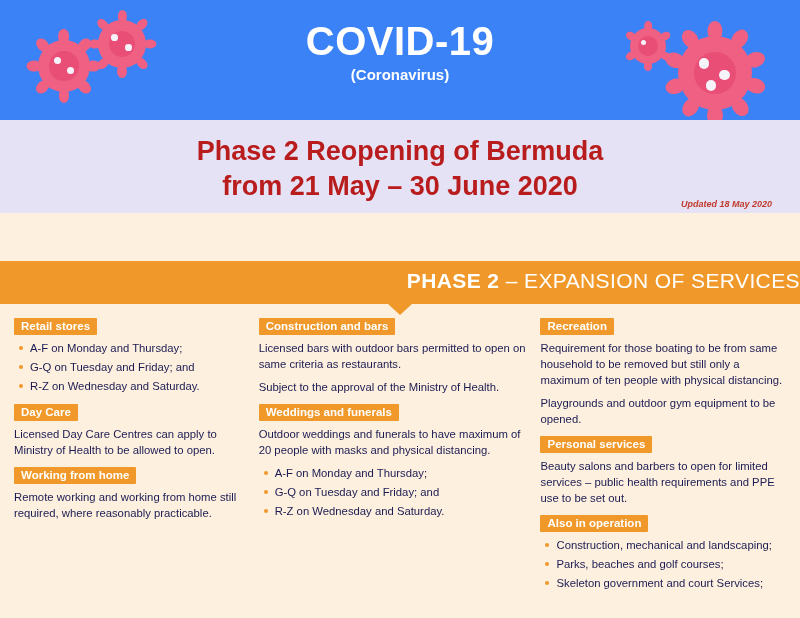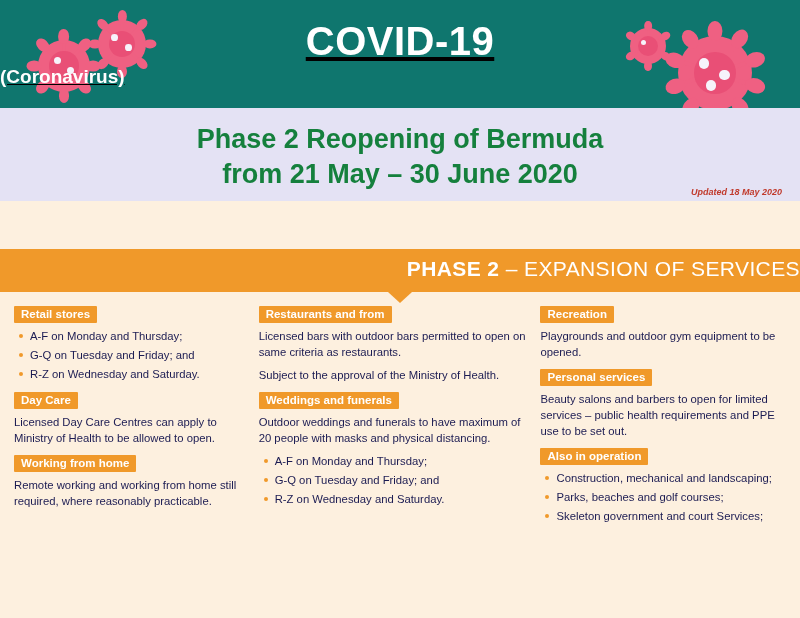--- a/index.html
+++ b/index.html
@@ -14,41 +14,41 @@
     position: relative;
     width: 800px;
     height: 618px;
     background: #fdf0df;
     overflow: hidden;
   }
 
   
   .header {
     position: relative;
-    height: 108px;
-    background: #0f766e;
+    height: 120px;
+    background: #3b82f6;
     overflow: hidden;
-    text-decoration: underline;
   }
   .header-title {
     position: relative;
     z-index: 3;
     text-align: center;
     color: #ffffff;
     font-size: 40px;
     font-weight: bold;
     letter-spacing: 0.5px;
     padding-top: 20px;
     line-height: 1.05;
   }
   .header-sub {
     position: relative;
     z-index: 3;
-    color: #ffffff;
-    font-size: 19px;
+    text-align: center;
+    color: #ffffff;
+    font-size: 15px;
     font-weight: bold;
     margin-top: 4px;
   }
 
   
   .virus {
     position: absolute;
     border-radius: 50%;
     background: #ef6082;
     z-index: 1;
@@ -93,28 +93,28 @@
 
   
   .phase-band {
     background: #e4e2f4;
     padding: 14px 0 10px 0;
     position: relative;
   }
   .phase-band h2 {
     margin: 0;
     text-align: center;
-    color: #15803d;
+    color: #b91c1c;
     font-size: 27px;
     font-weight: bold;
     line-height: 1.28;
   }
   .updated {
     position: absolute;
-    right: 18px;
+    right: 28px;
     bottom: 4px;
     color: #c0392b;
     font-size: 9px;
     font-weight: bold;
     font-style: italic;
   }
 
   
   .orange-band {
     background: #f0992a;
@@ -314,36 +314,37 @@
       </ul>
 
       <div class="sec-head orange">Day Care</div>
       <p class="body-text">Licensed Day Care Centres can apply to Ministry of Health to be allowed to open.</p>
 
       <div class="sec-head orange">Working from home</div>
       <p class="body-text">Remote working and working from home still required, where reasonably practicable.</p>
     </div>
 
     <div class="col c2">
-      <div class="sec-head orange">Restaurants and from</div>
+      <div class="sec-head orange">Construction and bars</div>
       <p class="body-text">Licensed bars with outdoor bars permitted to open on same criteria as restaurants.</p>
       <p class="body-text">Subject to the approval of the Ministry of Health.</p>
 
       <div class="sec-head orange">Weddings and funerals</div>
       <p class="body-text">Outdoor weddings and funerals to have maximum of 20 people with masks and physical distancing.</p>
 
       <ul class="bullets">
         <li>A-F on Monday and Thursday;</li>
         <li>G-Q on Tuesday and Friday; and</li>
         <li>R-Z on Wednesday and Saturday.</li>
       </ul>
     </div>
 
     <div class="col c3">
       <div class="sec-head orange">Recreation</div>
+      <p class="body-text">Requirement for those boating to be from same household to be removed but still only a maximum of ten people with physical distancing.</p>
       <p class="body-text">Playgrounds and outdoor gym equipment to be opened.</p>
 
       <div class="sec-head orange">Personal services</div>
       <p class="body-text">Beauty salons and barbers to open for limited services – public health requirements and PPE use to be set out.</p>
 
       <div class="sec-head orange">Also in operation</div>
       <ul class="bullets">
         <li>Construction, mechanical and landscaping;</li>
         <li>Parks, beaches and golf courses;</li>
         <li>Skeleton government and court Services;</li>

